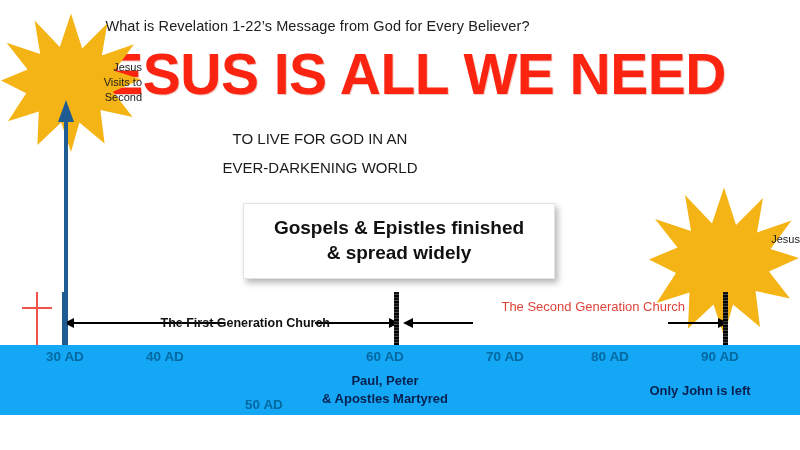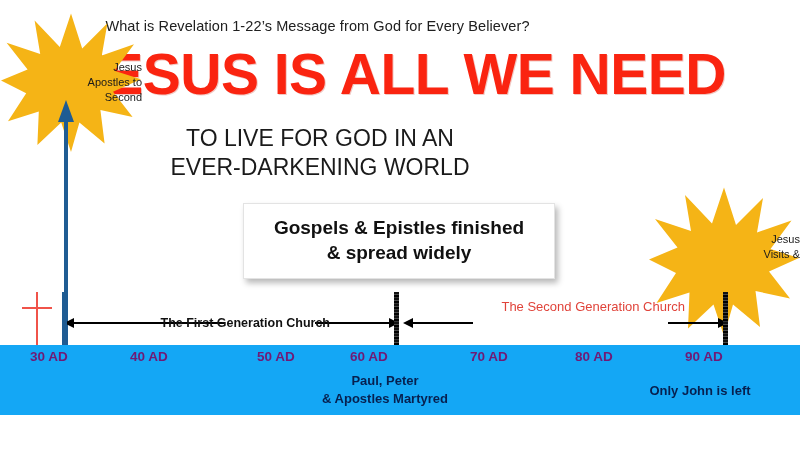--- a/index.html
+++ b/index.html
@@ -43,21 +43,21 @@
     text-shadow: 1px 1px 0 rgba(200,40,20,0.25);
   }
 
   
   #subtitle {
     position: absolute;
     left: 0;
     top: 124px;
     width: 640px;
     text-align: center;
-    font-size: 23px;
+    font-size: 15px;
     line-height: 29px;
     color: #1a1a1a;
   }
   #subtitle div { display: block; }
 
   
   .star {
     position: absolute;
   }
   .star svg { display: block; }
@@ -136,24 +136,24 @@
     top: 345px;
     width: 800px;
     height: 70px;
     background: #14a7f5;
   }
   .tick-label {
     position: absolute;
     top: 349px;
     width: 70px;
     margin-left: -35px;
-    text-align: left;
+    text-align: center;
     font-size: 13.5px;
     font-weight: bold;
-    color: #701a75;
+    color: #0369a1;
   }
   .band-note {
     position: absolute;
     text-align: center;
     font-size: 13px;
     line-height: 18px;
     font-weight: bold;
     color: #07204f;
   }
   #note-martyred { left: 385px; top: 372px; width: 200px; margin-left: -100px; }
@@ -232,32 +232,31 @@
     <div>TO LIVE FOR GOD IN AN</div>
     <div>EVER-DARKENING WORLD</div>
   </div>
 
   <div id="star-left" class="star">
     <svg width="142" height="140" viewBox="0 0 100 100">
       <polygon fill="#f5b416" points="50,1 58,26 76,8 72,31 95,23 81,42 100,48 80,57 94,75 71,70 74,94 56,79 50,100 43,79 26,95 27,71 5,78 18,58 0,49 19,41 4,22 28,30 24,6 42,25"></polygon>
     </svg>
     <div class="star-label">
       <div>Jesus</div>
-      <div>Apostles to</div>
+      <div>Visits to</div>
       <div>Second</div>
     </div>
   </div>
 
   <div id="star-right" class="star">
     <svg width="152" height="150" viewBox="0 0 100 100">
       <polygon fill="#f5b416" points="50,1 58,26 76,8 72,31 95,23 81,42 100,48 80,57 94,75 71,70 74,94 56,79 50,100 43,79 26,95 27,71 5,78 18,58 0,49 19,41 4,22 28,30 24,6 42,25"></polygon>
     </svg>
     <div class="star-label">
       <div>Jesus</div>
-      <div>Visits &amp;</div>
     </div>
   </div>
 
   <svg id="up-arrow" viewBox="0 0 16 250">
     <rect x="6" y="20" width="4" height="230" fill="#1f5c93"></rect>
     <polygon points="8,0 16,22 0,22" fill="#1f5c93"></polygon>
   </svg>
 
   <div id="cross">
     <div class="cross-v"></div>
@@ -282,21 +281,21 @@
   <div id="era2-label" class="era-label">The Second Generation Church</div>
 
   <div id="line-30"></div>
   <div id="marker-60" class="event-marker"></div>
   <div id="marker-90" class="event-marker"></div>
 
   <div id="band"></div>
 
   <div class="tick-label" style="left:65px;">30 AD</div>
   <div class="tick-label" style="left:165px;">40 AD</div>
-  <div class="tick-label" style="left:292px;">50 AD</div>
+  <div class="tick-label" style="left:264px;margin-top:48px;">50 AD</div>
   <div class="tick-label" style="left:385px;">60 AD</div>
   <div class="tick-label" style="left:505px;">70 AD</div>
   <div class="tick-label" style="left:610px;">80 AD</div>
   <div class="tick-label" style="left:720px;">90 AD</div>
 
   <div id="note-martyred" class="band-note">
     <div>Paul, Peter</div>
     <div>&amp; Apostles Martyred</div>
   </div>
   <div id="note-john" class="band-note">Only John is left</div>

